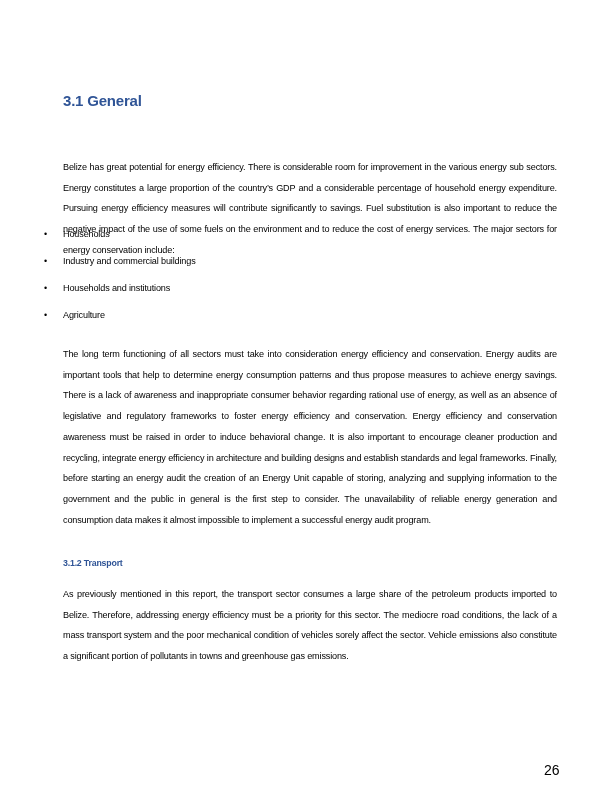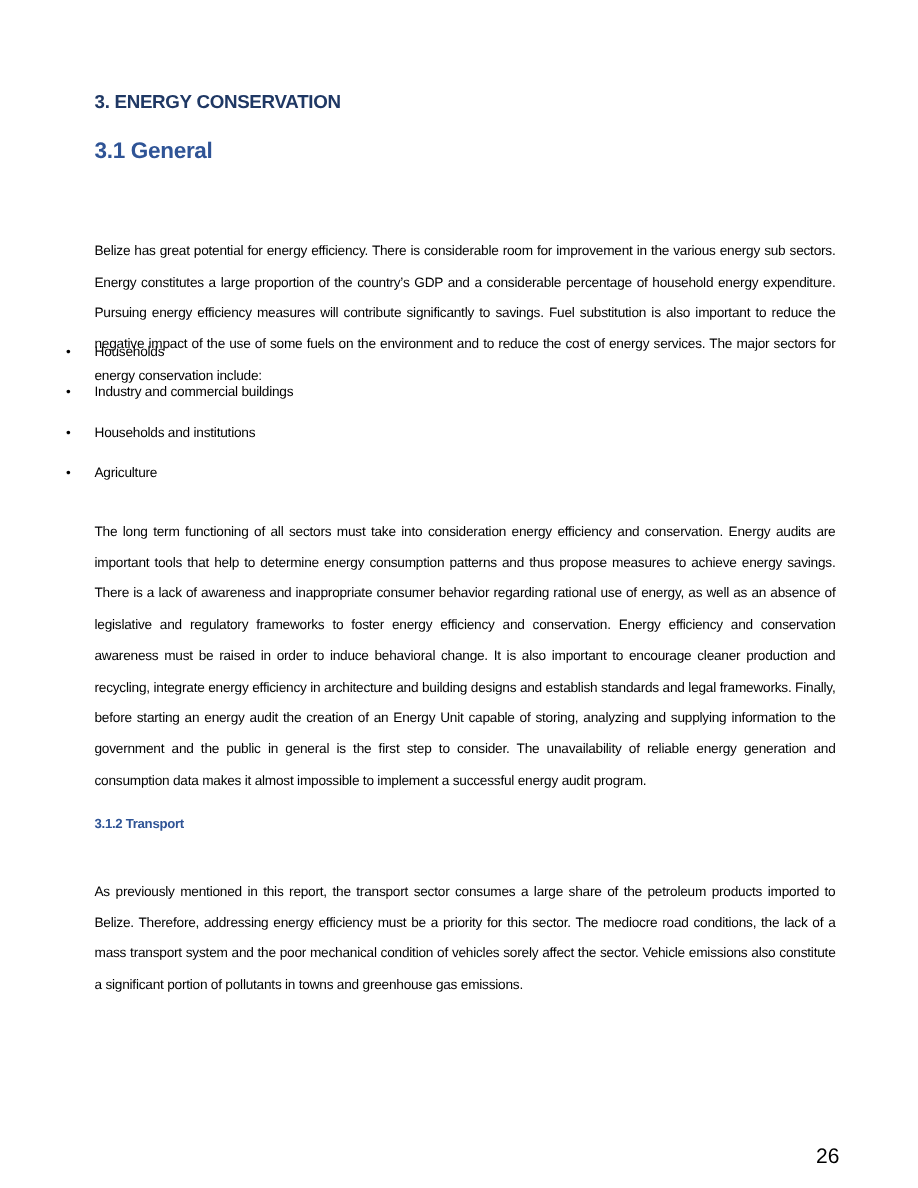--- a/index.html
+++ b/index.html
@@ -36,21 +36,21 @@
       top: 92px;
       font-size: 15px;
       font-weight: bold;
       color: #2f5496;
       letter-spacing: -0.2px;
       margin: 0;
     }
     .h3 {
       position: absolute;
       left: 63px;
-      top: 544px;
+      top: 558px;
       font-size: 8.8px;
       font-weight: bold;
       color: #2f5496;
       letter-spacing: -0.2px;
       margin: 0;
     }
     .para {
       position: absolute;
       left: 63px;
       width: 494px;
@@ -96,21 +96,20 @@
       top: 762px;
       font-size: 14px;
       color: #000000;
     }
   </style>
 </head>
 <body>
 
 <div class="page">
 
-  <h1 class="h1">3. ENERGY CONSERVATION</h1>
 
   <h2 class="h2">3.1 General</h2>
 
   <p class="para p1">Belize has great potential for energy efficiency. There is considerable room for improvement in the various energy sub sectors. Energy constitutes a large proportion of the country’s GDP and a considerable percentage of household energy expenditure. Pursuing energy efficiency measures will contribute significantly to savings. Fuel substitution is also important to reduce the negative impact of the use of some fuels on the environment and to reduce the cost of energy services. The major sectors for energy conservation include:</p>
 
   <ul class="bullets">
     <li class="bullet-item">
       <span class="bullet-dot">•</span>
       <span class="bullet-text">Households</span>
     </li>

